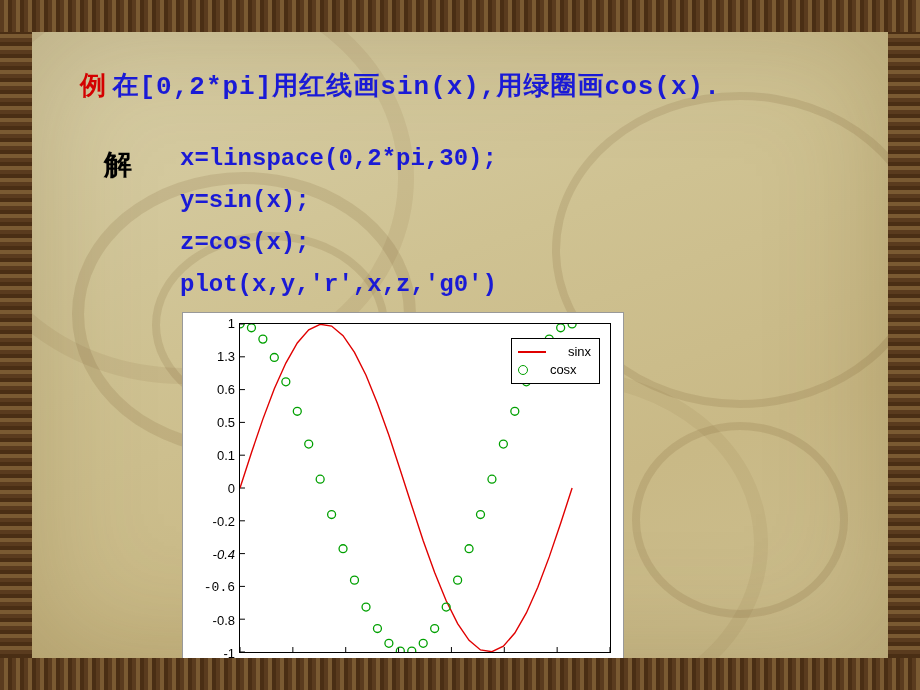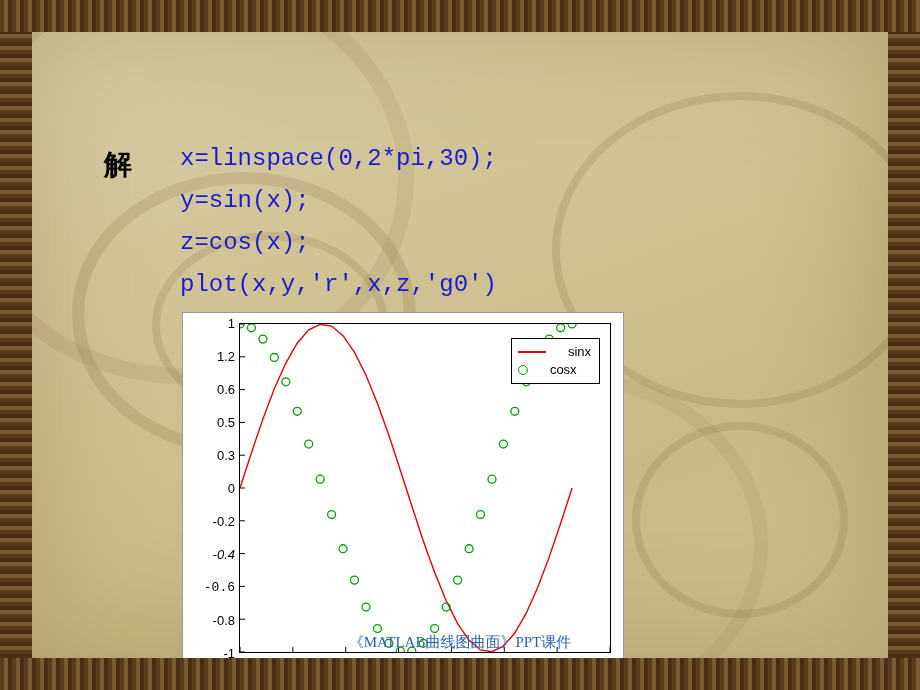--- a/index.html
+++ b/index.html
@@ -60,21 +60,21 @@
     font-size: 28px;
     font-weight: bold;
     color: #000;
   }
   .code {
     position: absolute;
     left: 100px;
     top: 70px;
     font-family: "Courier New", monospace;
     font-size: 24px;
-    font-weight: normal;
+    font-weight: bold;
     color: #1a1ad6;
     line-height: 42px;
     white-space: pre;
   }
   .matlab-box {
     position: absolute;
     right: 52px;
     top: 134px;
     background: #e03030;
     color: #1020c0;
@@ -141,20 +141,24 @@
 <div class="paper">
   <div class="swirl s6"></div>
   <div class="swirl s1"></div>
   <div class="swirl s2"></div>
   <div class="swirl s3"></div>
   <div class="swirl s4"></div>
   <div class="swirl s5"></div>
   <div class="swirl s7"></div>
 
   <div class="content">
+    <div class="line1">
+      <span class="ex">例</span>
+      <span class="rest">在[0,2*pi]用红线画sin(x),用绿圈画cos(x).</span>
+    </div>
 
     <div class="solve">解</div>
 
     <div class="code"><span>x=linspace(0,2*pi,30);</span>
 <span>y=sin(x);</span>
 <span>z=cos(x);</span>
 <span>plot(x,y,'r',x,z,'g0')</span></div>
 
   </div>
 
@@ -222,21 +226,20 @@
             <span>cosx</span>
           </div>
       </div>
     </div>
   <div class="tick-y" style="top: 340px;">-1</div>
       <div class="tick-y" style="top: 307px;">-0.8</div>
       <div class="tick-y" style="top: 274px; font-family: Liberation Mono, monospace;">-0.6</div>
       <div class="tick-y" style="top: 241px; font-style: italic;">-0.4</div>
       <div class="tick-y" style="top: 208px;">-0.2</div>
       <div class="tick-y" style="top: 175px;">0</div>
-      <div class="tick-y" style="top: 142px;">0.3</div>
+      <div class="tick-y" style="top: 142px;">0.1</div>
       <div class="tick-y" style="top: 109px;">0.5</div>
       <div class="tick-y" style="top: 76px;">0.6</div>
-      <div class="tick-y" style="top: 43px;">1.2</div>
+      <div class="tick-y" style="top: 43px;">1.3</div>
       <div class="tick-y" style="top: 10px;">1</div>
     </div>
 
-  <div class="footer">《MATLAB曲线图曲面》PPT课件</div>
 </div>
 
 </body></html>

